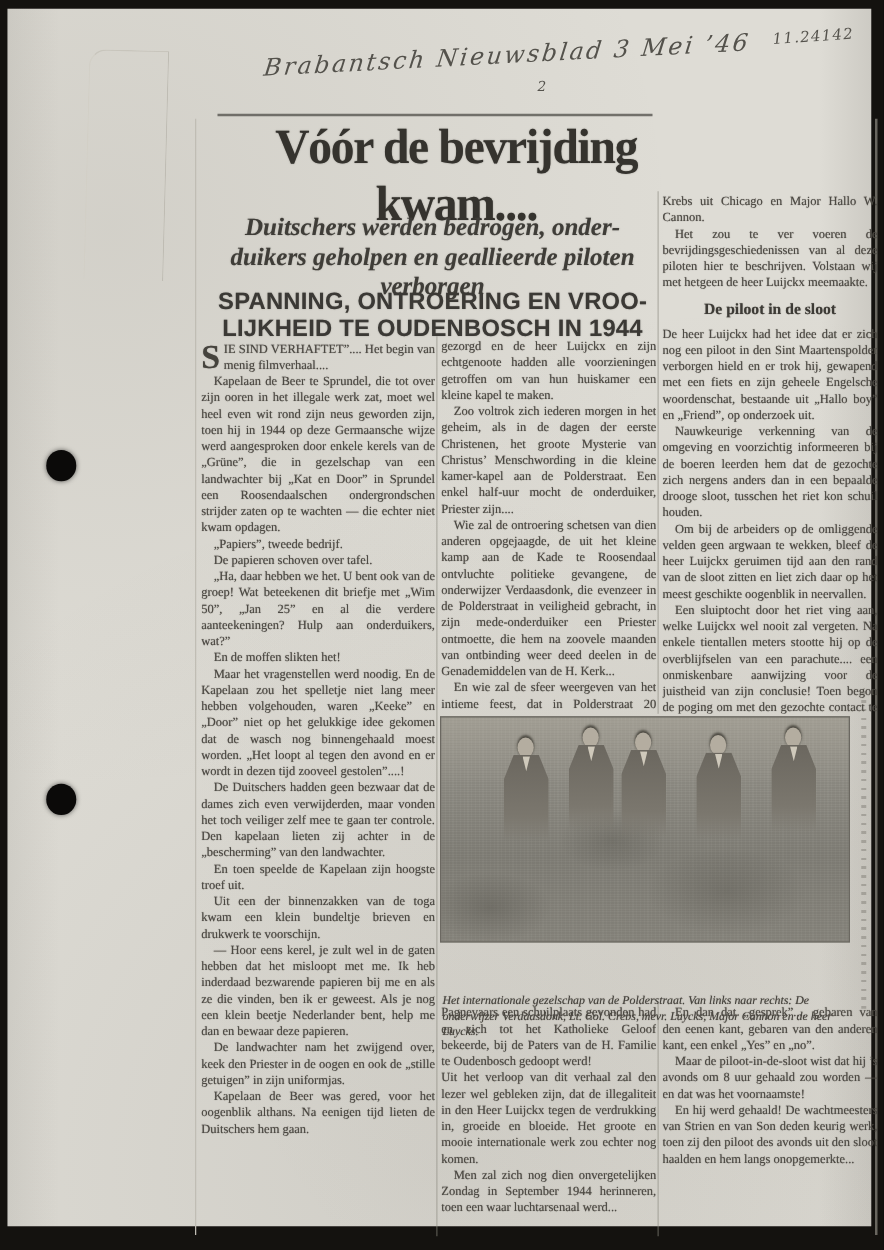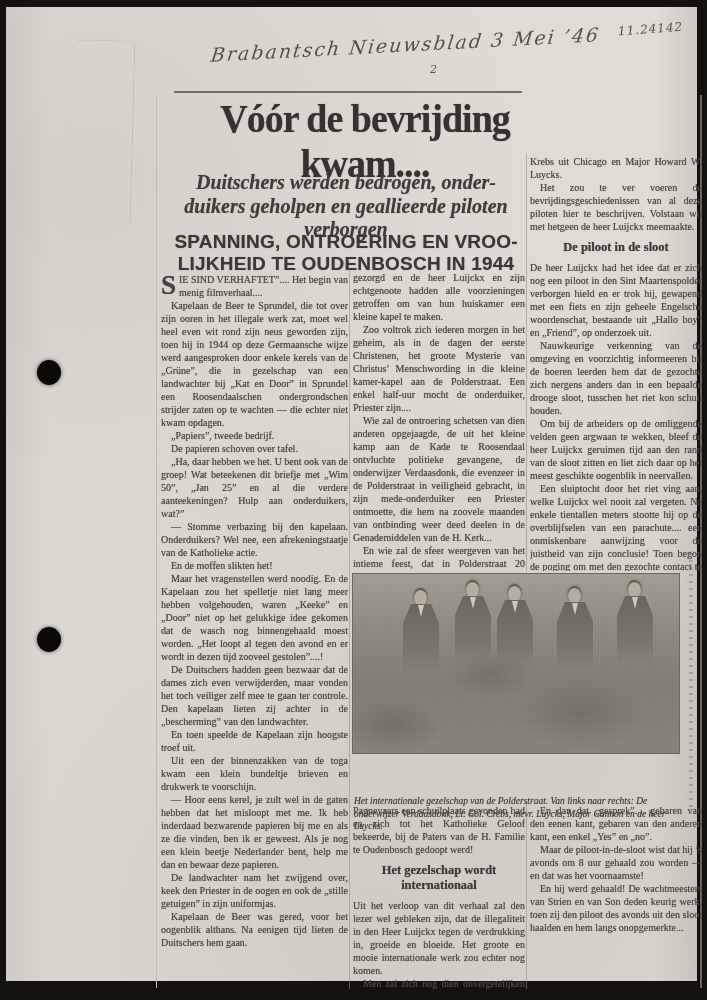--- a/index.html
+++ b/index.html
@@ -103,41 +103,40 @@
     <div class="vrule vr1"></div>
     <div class="vrule vr2a"></div>
     <div class="vrule vr2b"></div>
 
     <div class="col col-left">
       <p class="noindent"><span class="dropcap">S</span><span>IE SIND VERHAFTET”.... Het begin van menig filmverhaal....</span></p>
       <p>Kapelaan de Beer te Sprundel, die tot over zijn ooren in het illegale werk zat, moet wel heel even wit rond zijn neus geworden zijn, toen hij in 1944 op deze Germaansche wijze werd aangesproken door enkele kerels van de „Grüne”, die in gezelschap van een landwachter bij „Kat en Door” in Sprundel een Roosendaalschen ondergrondschen strijder zaten op te wachten — die echter niet kwam opdagen.</p>
       <p>„Papiers”, tweede bedrijf.</p>
       <p>De papieren schoven over tafel.</p>
       <p>„Ha, daar hebben we het. U bent ook van de groep! Wat beteekenen dit briefje met „Wim 50”, „Jan 25” en al die verdere aanteekeningen? Hulp aan onderduikers, wat?”</p>
-      <p>— Stomme verbazing bij den kapelaan. Onderduikers? Wel nee, een afrekeningstaatje van de Katholieke actie.</p>
       <p>En de moffen slikten het!</p>
       <p>Maar het vragenstellen werd noodig. En de Kapelaan zou het spelletje niet lang meer hebben volgehouden, waren „Keeke” en „Door” niet op het gelukkige idee gekomen dat de wasch nog binnengehaald moest worden. „Het loopt al tegen den avond en er wordt in dezen tijd zooveel gestolen”....!</p>
       <p>De Duitschers hadden geen bezwaar dat de dames zich even verwijderden, maar vonden het toch veiliger zelf mee te gaan ter controle. Den kapelaan lieten zij achter in de „bescherming” van den landwachter.</p>
       <p>En toen speelde de Kapelaan zijn hoogste troef uit.</p>
       <p>Uit een der binnenzakken van de toga kwam een klein bundeltje brieven en drukwerk te voorschijn.</p>
       <p>— Hoor eens kerel, je zult wel in de gaten hebben dat het misloopt met me. Ik heb inderdaad bezwarende papieren bij me en als ze die vinden, ben ik er geweest. Als je nog een klein beetje Nederlander bent, help me dan en bewaar deze papieren.</p>
       <p>De landwachter nam het zwijgend over, keek den Priester in de oogen en ook de „stille getuigen” in zijn uniformjas.</p>
       <p>Kapelaan de Beer was gered, voor het oogenblik althans. Na eenigen tijd lieten de Duitschers hem gaan.</p>
 
     </div>
 
     <div class="col col-mid-a">
       <p class="noindent">gezorgd en de heer Luijckx en zijn echtgenoote hadden alle voorzieningen getroffen om van hun huiskamer een kleine kapel te maken.</p>
       <p>Zoo voltrok zich iederen morgen in het geheim, als in de dagen der eerste Christenen, het groote Mysterie van Christus’ Menschwording in die kleine kamer-kapel aan de Polderstraat. Een enkel half-uur mocht de onderduiker, Priester zijn....</p>
       <p>Wie zal de ontroering schetsen van dien anderen opgejaagde, de uit het kleine kamp aan de Kade te Roosendaal ontvluchte politieke gevangene, de onderwijzer Verdaasdonk, die evenzeer in de Polderstraat in veiligheid gebracht, in zijn mede-onderduiker een Priester ontmoette, die hem na zoovele maanden van ontbinding weer deed deelen in de Genademiddelen van de H. Kerk...</p>
       <p>En wie zal de sfeer weergeven van het intieme feest, dat in Polderstraat 20 gevierd werd toen een onderduiker, die bij den Heer Bastiaansen te</p>
     </div>
 
     <div class="col col-right-a">
-      <p class="noindent">Krebs uit Chicago en Major Howard W. Luycks.</p>
+      <p class="noindent">Krebs uit Chicago en Major Hallo W. Cannon.</p>
       <p>Het zou te ver voeren de bevrijdingsgeschiedenissen van al deze piloten hier te beschrijven. Volstaan wij met hetgeen de heer Luijckx meemaakte.</p>
       <p class="sec-head">De piloot in de sloot</p>
       <p class="noindent">De heer Luijckx had het idee dat er zich nog een piloot in den Sint Maartenspolder verborgen hield en er trok hij, gewapend met een fiets en zijn geheele Engelsche woordenschat, bestaande uit „Hallo boy” en „Friend”, op onderzoek uit.</p>
       <p>Nauwkeurige verkenning van de omgeving en voorzichtig informeeren bij de boeren leerden hem dat de gezochte zich nergens anders dan in een bepaalde drooge sloot, tusschen het riet kon schuil houden.</p>
       <p>Om bij de arbeiders op de omliggende velden geen argwaan te wekken, bleef de heer Luijckx geruimen tijd aan den rand van de sloot zitten en liet zich daar op het meest geschikte oogenblik in neervallen.</p>
       <p>Een sluiptocht door het riet ving aan, welke Luijckx wel nooit zal vergeten. Na enkele tientallen meters stootte hij op de overblijfselen van een parachute.... een onmiskenbare aanwijzing voor de juistheid van zijn conclusie! Toen begon de poging om met den gezochte contact te krijgen: „Hallo boy”.... Friend....!</p>
     </div>
 
     <div class="photo">
       <div class="person" style="left:58px;top:16px">
@@ -165,21 +164,20 @@
           <div class="torso"></div>
           <div class="shirt"></div>
         </div>
     </div>
     <div class="edge-strip"></div>
 
     <div class="caption">Het internationale gezelschap van de Polderstraat. Van links naar rechts: De onderwijzer Verdaasdonk, Lt. Col. Crebs, mevr. Luycks, Major Cannon en de heer Luycks.</div>
 
     <div class="col col-mid-b">
       <p class="noindent">Pagnevaars een schuilplaats gevonden had en zich tot het Katholieke Geloof bekeerde, bij de Paters van de H. Familie te Oudenbosch gedoopt werd!</p>
-      <p class="sec-head">Het gezelschap wordt internationaal</p>
       <p class="noindent">Uit het verloop van dit verhaal zal den lezer wel gebleken zijn, dat de illegaliteit in den Heer Luijckx tegen de verdrukking in, groeide en bloeide. Het groote en mooie internationale werk zou echter nog komen.</p>
       <p>Men zal zich nog dien onvergetelijken Zondag in September 1944 herinneren, toen een waar luchtarsenaal werd...</p>
     </div>
 
     <div class="col col-right-b">
       <p>En dan dat „gesprek”.... gebaren van den eenen kant, gebaren van den anderen kant, een enkel „Yes” en „no”.</p>
       <p>Maar de piloot-in-de-sloot wist dat hij ’s avonds om 8 uur gehaald zou worden — en dat was het voornaamste!</p>
       <p>En hij werd gehaald! De wachtmeesters van Strien en van Son deden keurig werk, toen zij den piloot des avonds uit den sloot haalden en hem langs onopgemerkte...</p>
     </div>
 

